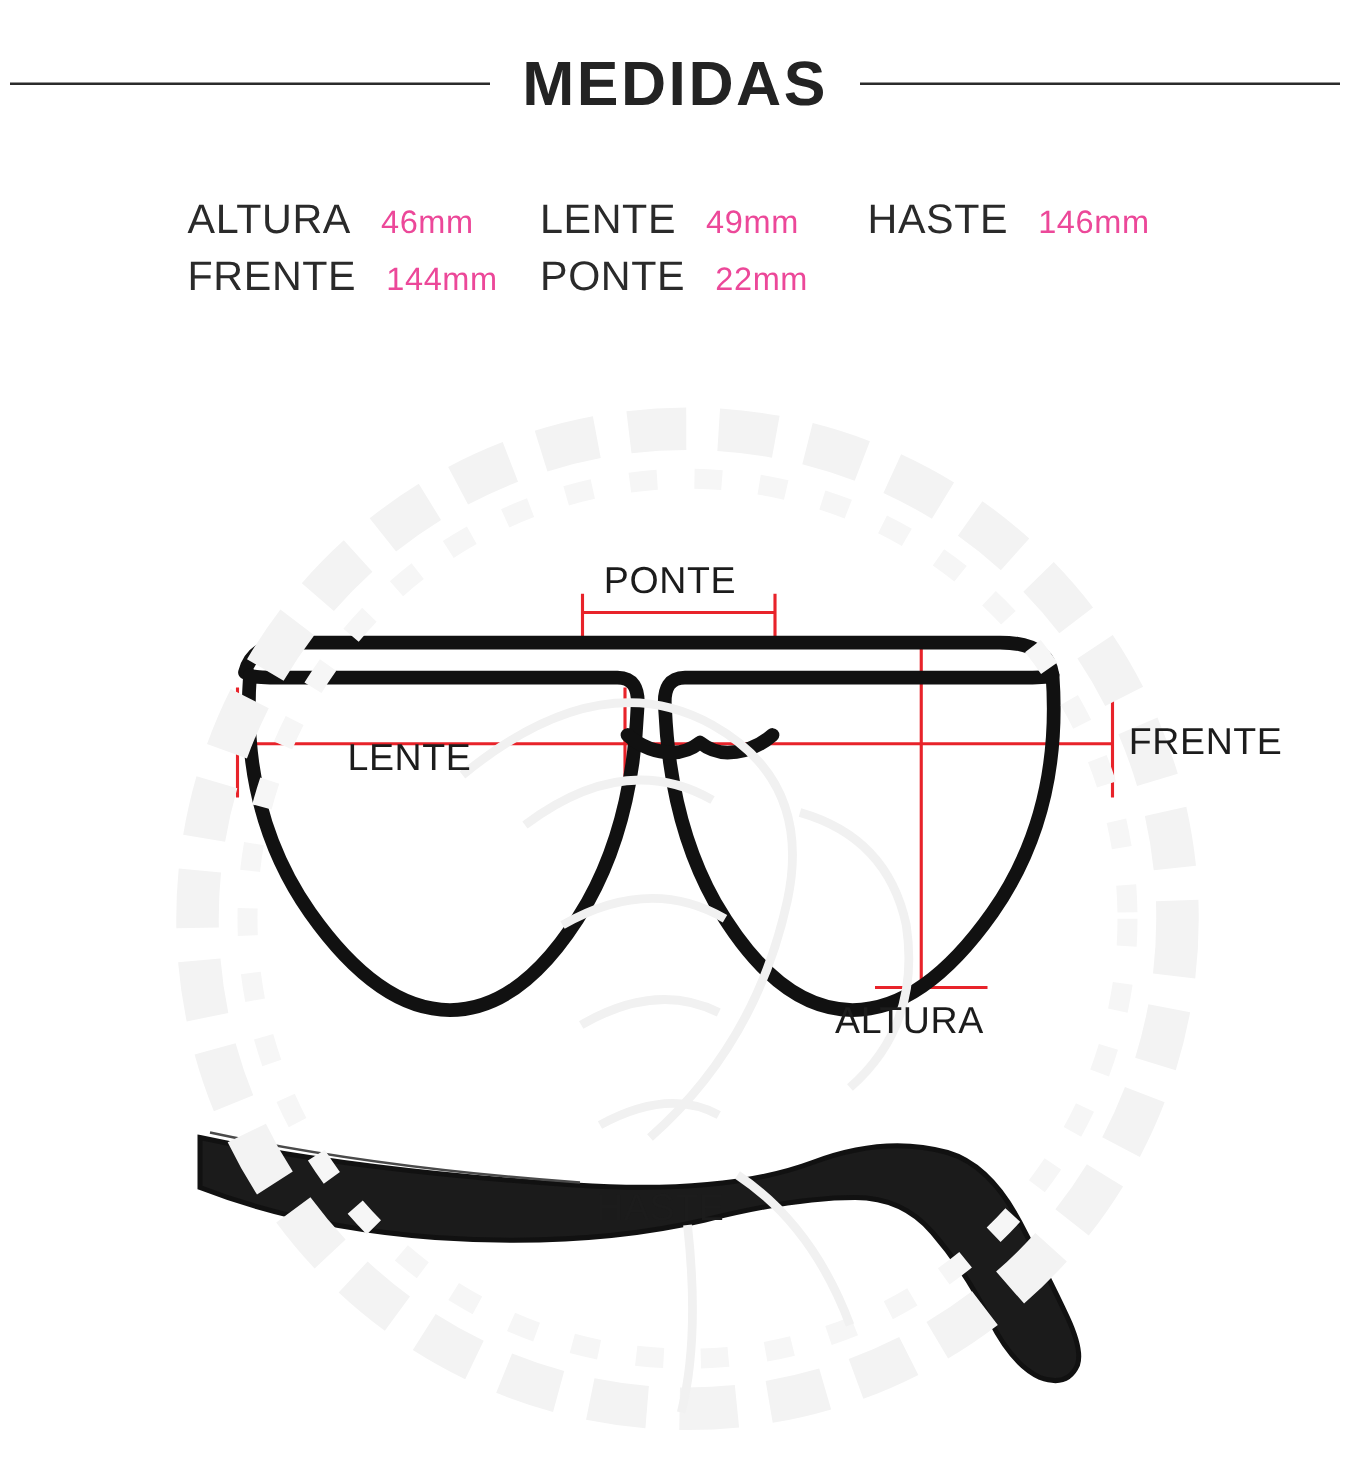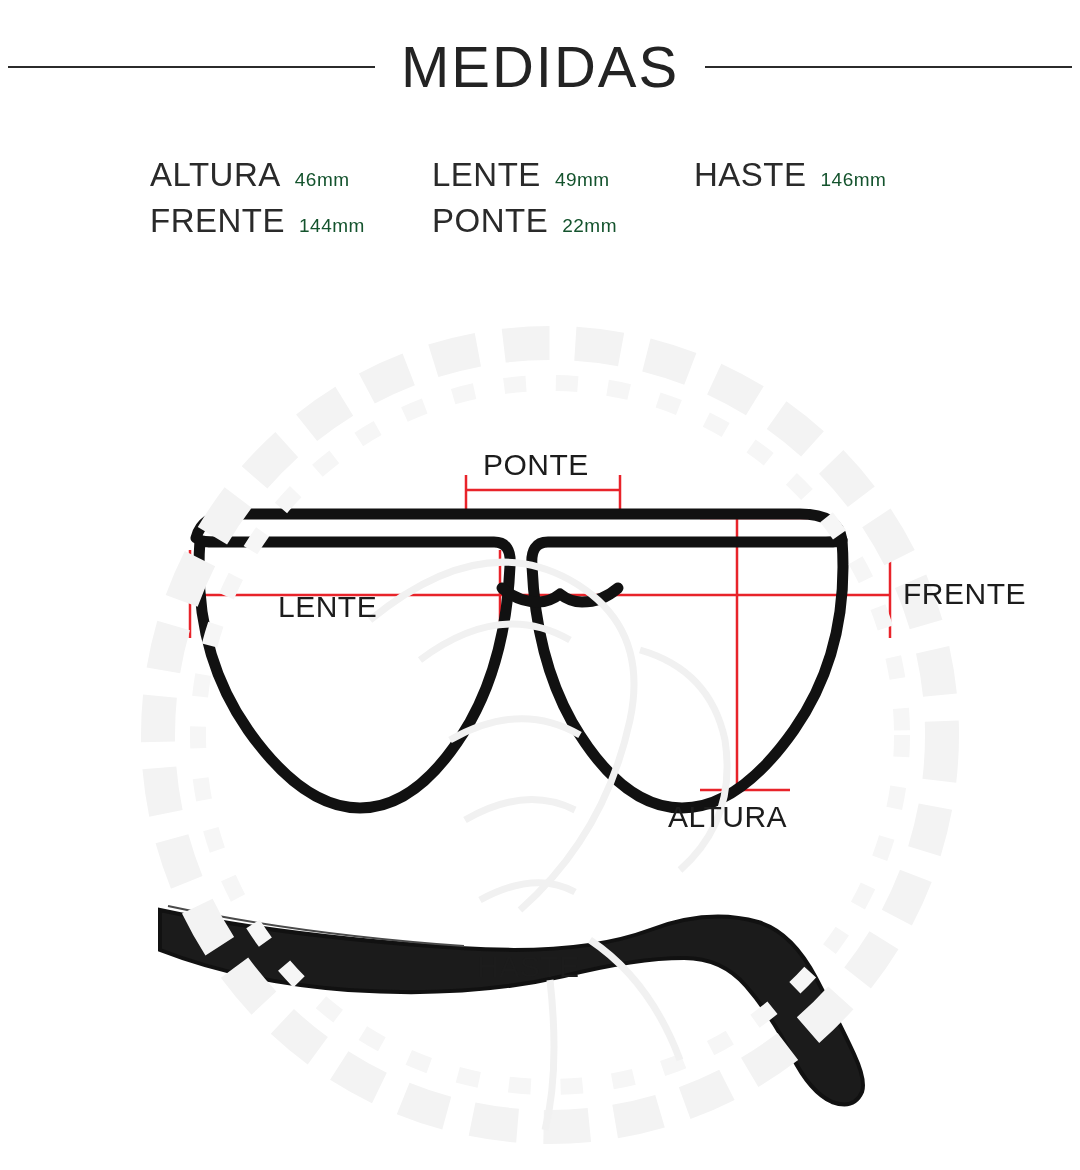--- a/index.html
+++ b/index.html
@@ -28,23 +28,23 @@
     justify-content: center;
   }
   .rule {
     flex: 1 1 auto;
     height: 2px;
     background: #2b2b2b;
   }
   .rule.left { margin-left: 8px; margin-right: 26px; }
   .rule.right { margin-right: 8px; margin-left: 26px; }
   .title {
-    font-size: 58px;
+    font-size: 50px;
     letter-spacing: 2px;
-    font-weight: 400;
+    font-weight: 700;
     color: #232323;
     white-space: nowrap;
     line-height: 1;
   }
 
   
   .specs {
     position: absolute;
     top: 156px;
     left: 150px;
@@ -59,23 +59,23 @@
     display: flex;
     align-items: baseline;
     white-space: nowrap;
   }
   .spec-label {
     font-size: 33px;
     color: #2a2a2a;
     letter-spacing: 0.5px;
   }
   .spec-value {
-    font-size: 19px;
-    color: #14532d;
-    margin-left: 14px;
+    font-size: 26px;
+    color: #ec4899;
+    margin-left: 24px;
     letter-spacing: 0.5px;
   }
 
   
   .col-a { width: 282px; }
   .col-b { width: 262px; }
 
   
   .diagram {
     position: absolute;

